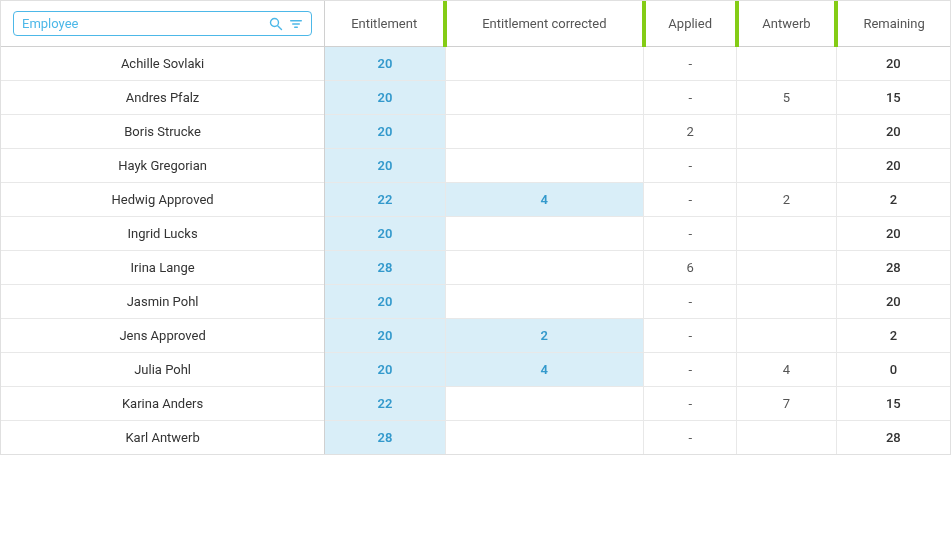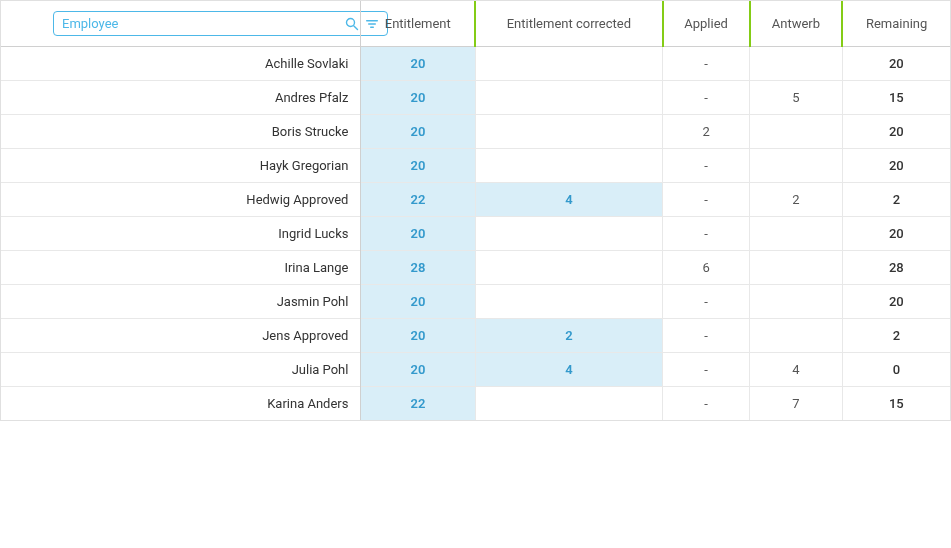--- a/index.html
+++ b/index.html
@@ -31,21 +31,21 @@
     thead tr {
       background: #fff;
     }
 
     thead th {
       padding: 10px 12px;
       text-align: center;
       font-weight: 400;
       color: #555;
       border-bottom: 1px solid #d0d0d0;
-      border-right: 2px solid #84cc16;
+      border-right: 4px solid #84cc16;
       white-space: nowrap;
     }
 
     thead th:last-child {
       border-right: none;
       text-align: center;
     }
 
     thead th.employee-header {
       text-align: left;
@@ -54,21 +54,20 @@
     }
 
     .search-wrapper {
       display: flex;
       align-items: center;
       border: 1px solid #4db8e8;
       border-radius: 4px;
       padding: 4px 8px;
       gap: 6px;
       width: 100%;
-      margin-left: 40px;
     }
 
     .search-wrapper input {
       border: none;
       outline: none;
       color: #4db8e8;
       font-size: 13px;
       flex: 1;
       min-width: 0;
     }
@@ -101,21 +100,21 @@
       border-right: 1px solid #e8e8e8;
       text-align: center;
       color: #333;
     }
 
     tbody td:last-child {
       border-right: none;
     }
 
     tbody td.employee-cell {
-      text-align: right;
+      text-align: center;
       color: #333;
       border-right: 1px solid #d0d0d0;
       background: #fff;
     }
 
     td.entitlement-cell {
       background: #d9eef8;
       color: #3399cc;
       font-weight: 600;
     }
@@ -267,15 +266,23 @@
           <td class="remaining-cell">0</td>
         </tr>
         <tr>
           <td class="employee-cell">Karina Anders</td>
           <td class="entitlement-cell">22</td>
           <td class="entitlement-corrected-empty"></td>
           <td class="applied-cell">-</td>
           <td class="approved-cell">7</td>
           <td class="remaining-cell">15</td>
         </tr>
+        <tr>
+          <td class="employee-cell">Karl Antwerb</td>
+          <td class="entitlement-cell">28</td>
+          <td class="entitlement-corrected-empty"></td>
+          <td class="applied-cell">-</td>
+          <td class="approved-cell"></td>
+          <td class="remaining-cell">28</td>
+        </tr>
       </tbody>
   </table>
 </div>
 
 </body></html>

